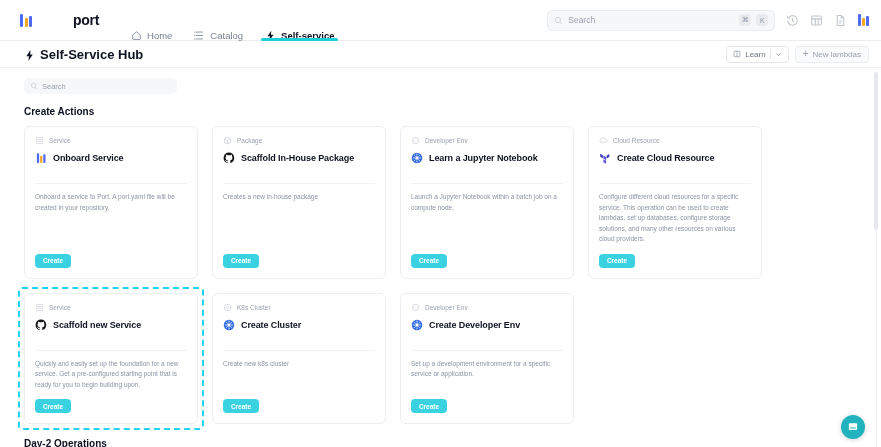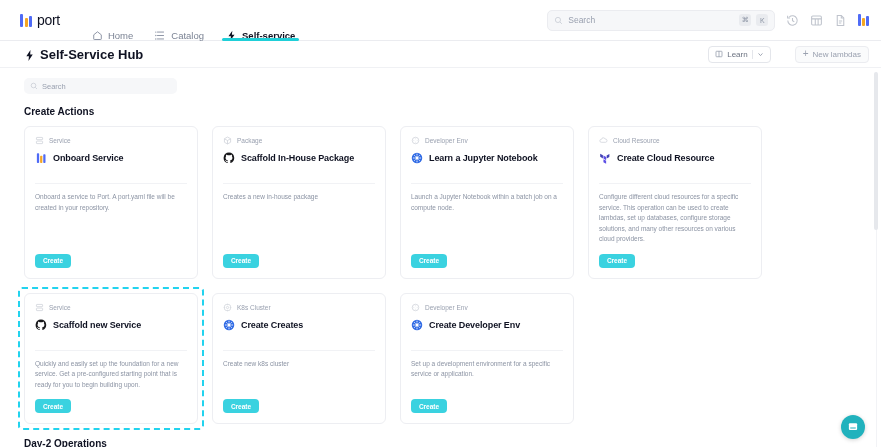--- a/index.html
+++ b/index.html
@@ -19,21 +19,21 @@
     padding: 0 12px 0 20px;
     border-bottom: 1px solid #ebecf0;
     background: #fff;
     position: relative;
   }
   .brand { display: flex; align-items: center; gap: 5px; margin-right: 22px; }
   .brand-logo { display: flex; align-items: flex-end; gap: 1.5px; height: 13px; }
   .bl1 { width: 3px; height: 13px; background: #4f6bf6; border-radius: 1px; }
   .bl2 { width: 3px; height: 9px;  background: #f5a623; border-radius: 1px; }
   .bl3 { width: 3px; height: 11px; background: #4f6bf6; border-radius: 1px; }
-  .brand-name { font-size: 14px; font-weight: 400; letter-spacing: -0.3px; color: #0f1222; }
+  .brand-name { font-size: 14px; font-weight: 700; letter-spacing: -0.3px; color: #0f1222; margin-left: 36px; }
 
   .navlinks { display: flex; align-items: center; gap: 2px; height: 41px; }
   .navlink {
     display: flex; align-items: flex-end; gap: 5px;
     padding: 0 10px; height: 41px;
     font-size: 9.5px; color: #7b8394;
     cursor: pointer; position: relative;
   }
   .navlink.active { color: #0f1222; font-weight: 700; }
   .navlink.active::after {
@@ -67,21 +67,21 @@
   .av3 { width: 2.8px; height: 10px; background: #4f6bf6; border-radius: 1px; }
 
   
   .pagehead {
     height: 27px; display: flex; align-items: center;
     padding: 0 12px 0 24px; border-bottom: 1px solid #f0f1f4;
   }
   .page-title { display: flex; align-items: flex-end; gap: 5px; font-size: 13px; font-weight: 700; color: #0f1222; }
   .bolt { width: 11px; height: 13px; }
   .bolt svg { width: 11px; height: 13px; display: block; }
-  .head-actions { margin-left: auto; display: flex; align-items: center; gap: 24px; }
+  .head-actions { margin-left: auto; display: flex; align-items: center; gap: 6px; }
   .btn-learn {
     height: 17px; border: 1px solid #e4e6eb; border-radius: 4px; background: #fff;
     display: flex; align-items: center; gap: 4px; padding: 0 6px;
     font-size: 8px; color: #6b7280; cursor: pointer;
   }
   .btn-learn .bicon svg { width: 8px; height: 8px; display: block; }
   .learn-div { width: 1px; height: 9px; background: #e4e6eb; }
   .chev svg { width: 7px; height: 7px; display: block; }
   .btn-newaction {
     height: 17px; border: 1px solid #ebecf0; border-radius: 4px; background: #fafbfc;
@@ -441,21 +441,21 @@
         <div class="card-title-row">
           <span class="card-icon">
             <svg viewBox="0 0 16 16">
                 <circle cx="8" cy="8" r="7" fill="#326ce5"></circle>
                 <circle cx="8" cy="8" r="2.2" fill="#fff"></circle>
                 <g stroke="#fff" stroke-width="1.1">
                   <path d="M8 2.2v2.4M8 11.4v2.4M2.6 8h2.4M11 8h2.4M4.3 4.3l1.7 1.7M10 10l1.7 1.7M11.7 4.3L10 6M6 10l-1.7 1.7"></path>
                 </g>
               </svg>
           </span>
-          <span class="card-title">Create Creates</span>
+          <span class="card-title">Create Cluster</span>
         </div>
         <div class="card-desc">Create new k8s cluster</div>
         <button class="btn-create">Create</button>
       </div>
 
       <div class="card">
         <div class="card-type">
           <span class="ticon">
             <svg viewBox="0 0 16 16" fill="none" stroke="#9aa1b0" stroke-width="1.3">
                 <circle cx="8" cy="8" r="5.8"></circle>

